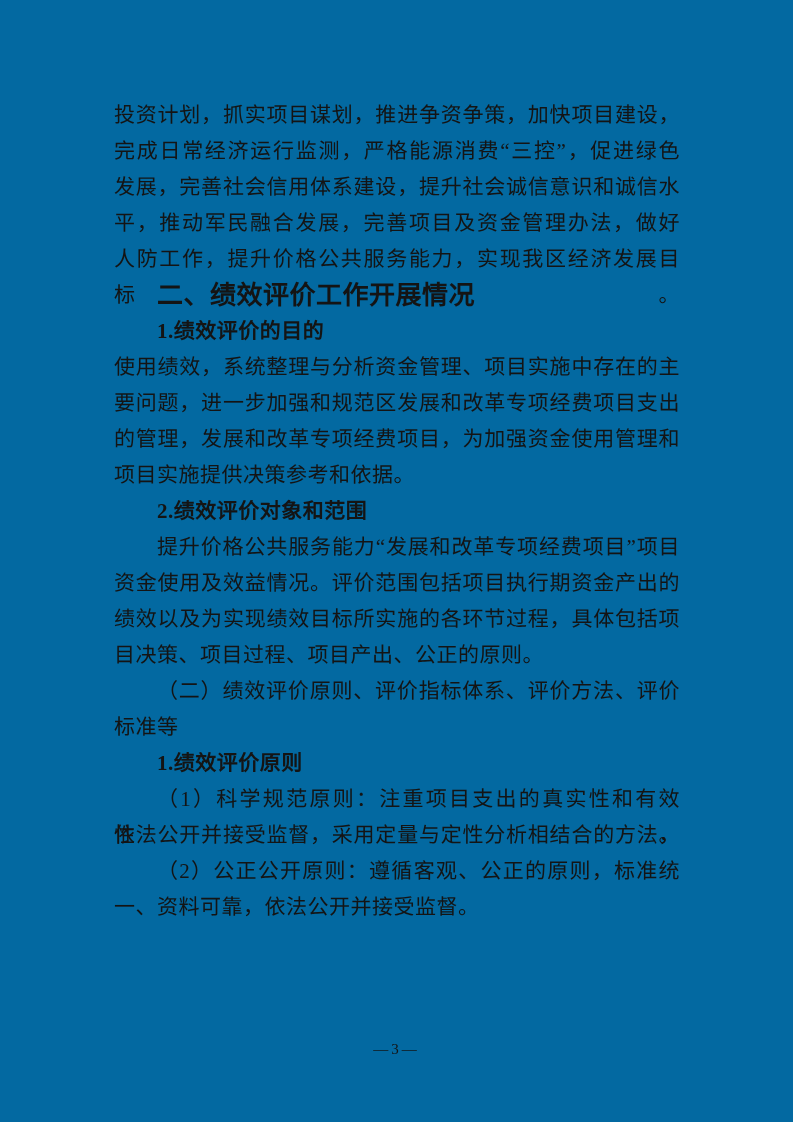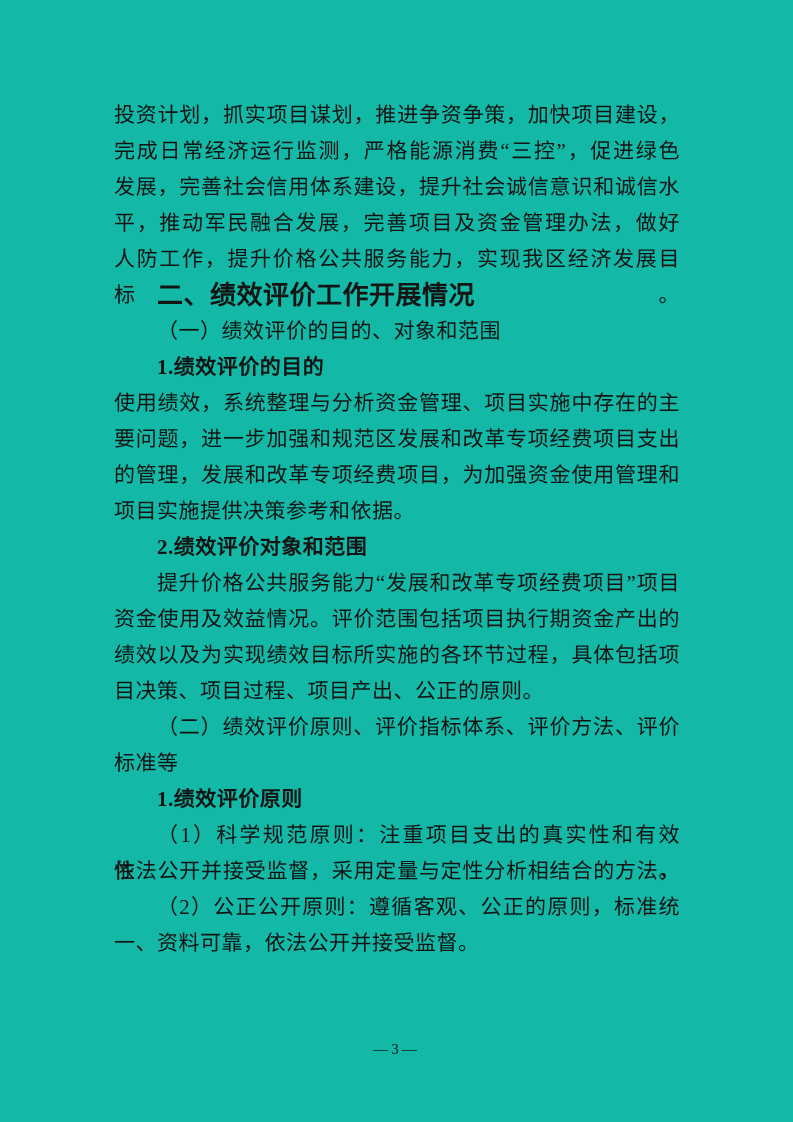--- a/index.html
+++ b/index.html
@@ -5,21 +5,21 @@
   html, body {
     margin: 0;
     padding: 0;
     background: #ffffff;
   }
   .page {
     position: relative;
     width: 793px;
     height: 1122px;
     margin: 0 auto;
-    background: #14b8a6;
+    background: #0369a1;
     color: #141414;
     font-family: "Liberation Serif", serif;
     overflow: hidden;
   }
   .textblock {
     position: absolute;
     left: 114px;
     top: 97px;
     width: 566px;
   }
@@ -69,21 +69,20 @@
 <body>
 
 <div class="page">
   <div class="textblock">
       <div class="line fill">投资计划，抓实项目谋划，推进争资争策，加快项目建设，</div>
       <div class="line fill">完成日常经济运行监测，严格能源消费“三控”，促进绿色</div>
       <div class="line fill">发展，完善社会信用体系建设，提升社会诚信意识和诚信水</div>
       <div class="line fill">平，推动军民融合发展，完善项目及资金管理办法，做好</div>
       <div class="line fill">人防工作，提升价格公共服务能力，实现我区经济发展目标。</div>
       <div class="line h-hei indent">二、绩效评价工作开展情况</div>
-      <div class="line h-kai indent">（一）绩效评价的目的、对象和范围</div>
       <div class="line h-bold indent">1.绩效评价的目的</div>
       <div class="line fill">使用绩效，系统整理与分析资金管理、项目实施中存在的主</div>
       <div class="line fill">要问题，进一步加强和规范区发展和改革专项经费项目支出</div>
       <div class="line fill">的管理，发展和改革专项经费项目，为加强资金使用管理和</div>
       <div class="line">项目实施提供决策参考和依据。</div>
       <div class="line h-bold indent">2.绩效评价对象和范围</div>
       <div class="line indent fill">提升价格公共服务能力“发展和改革专项经费项目”项目</div>
       <div class="line fill">资金使用及效益情况。评价范围包括项目执行期资金产出的</div>
       <div class="line fill">绩效以及为实现绩效目标所实施的各环节过程，具体包括项</div>
       <div class="line">目决策、项目过程、项目产出、公正的原则。</div>

